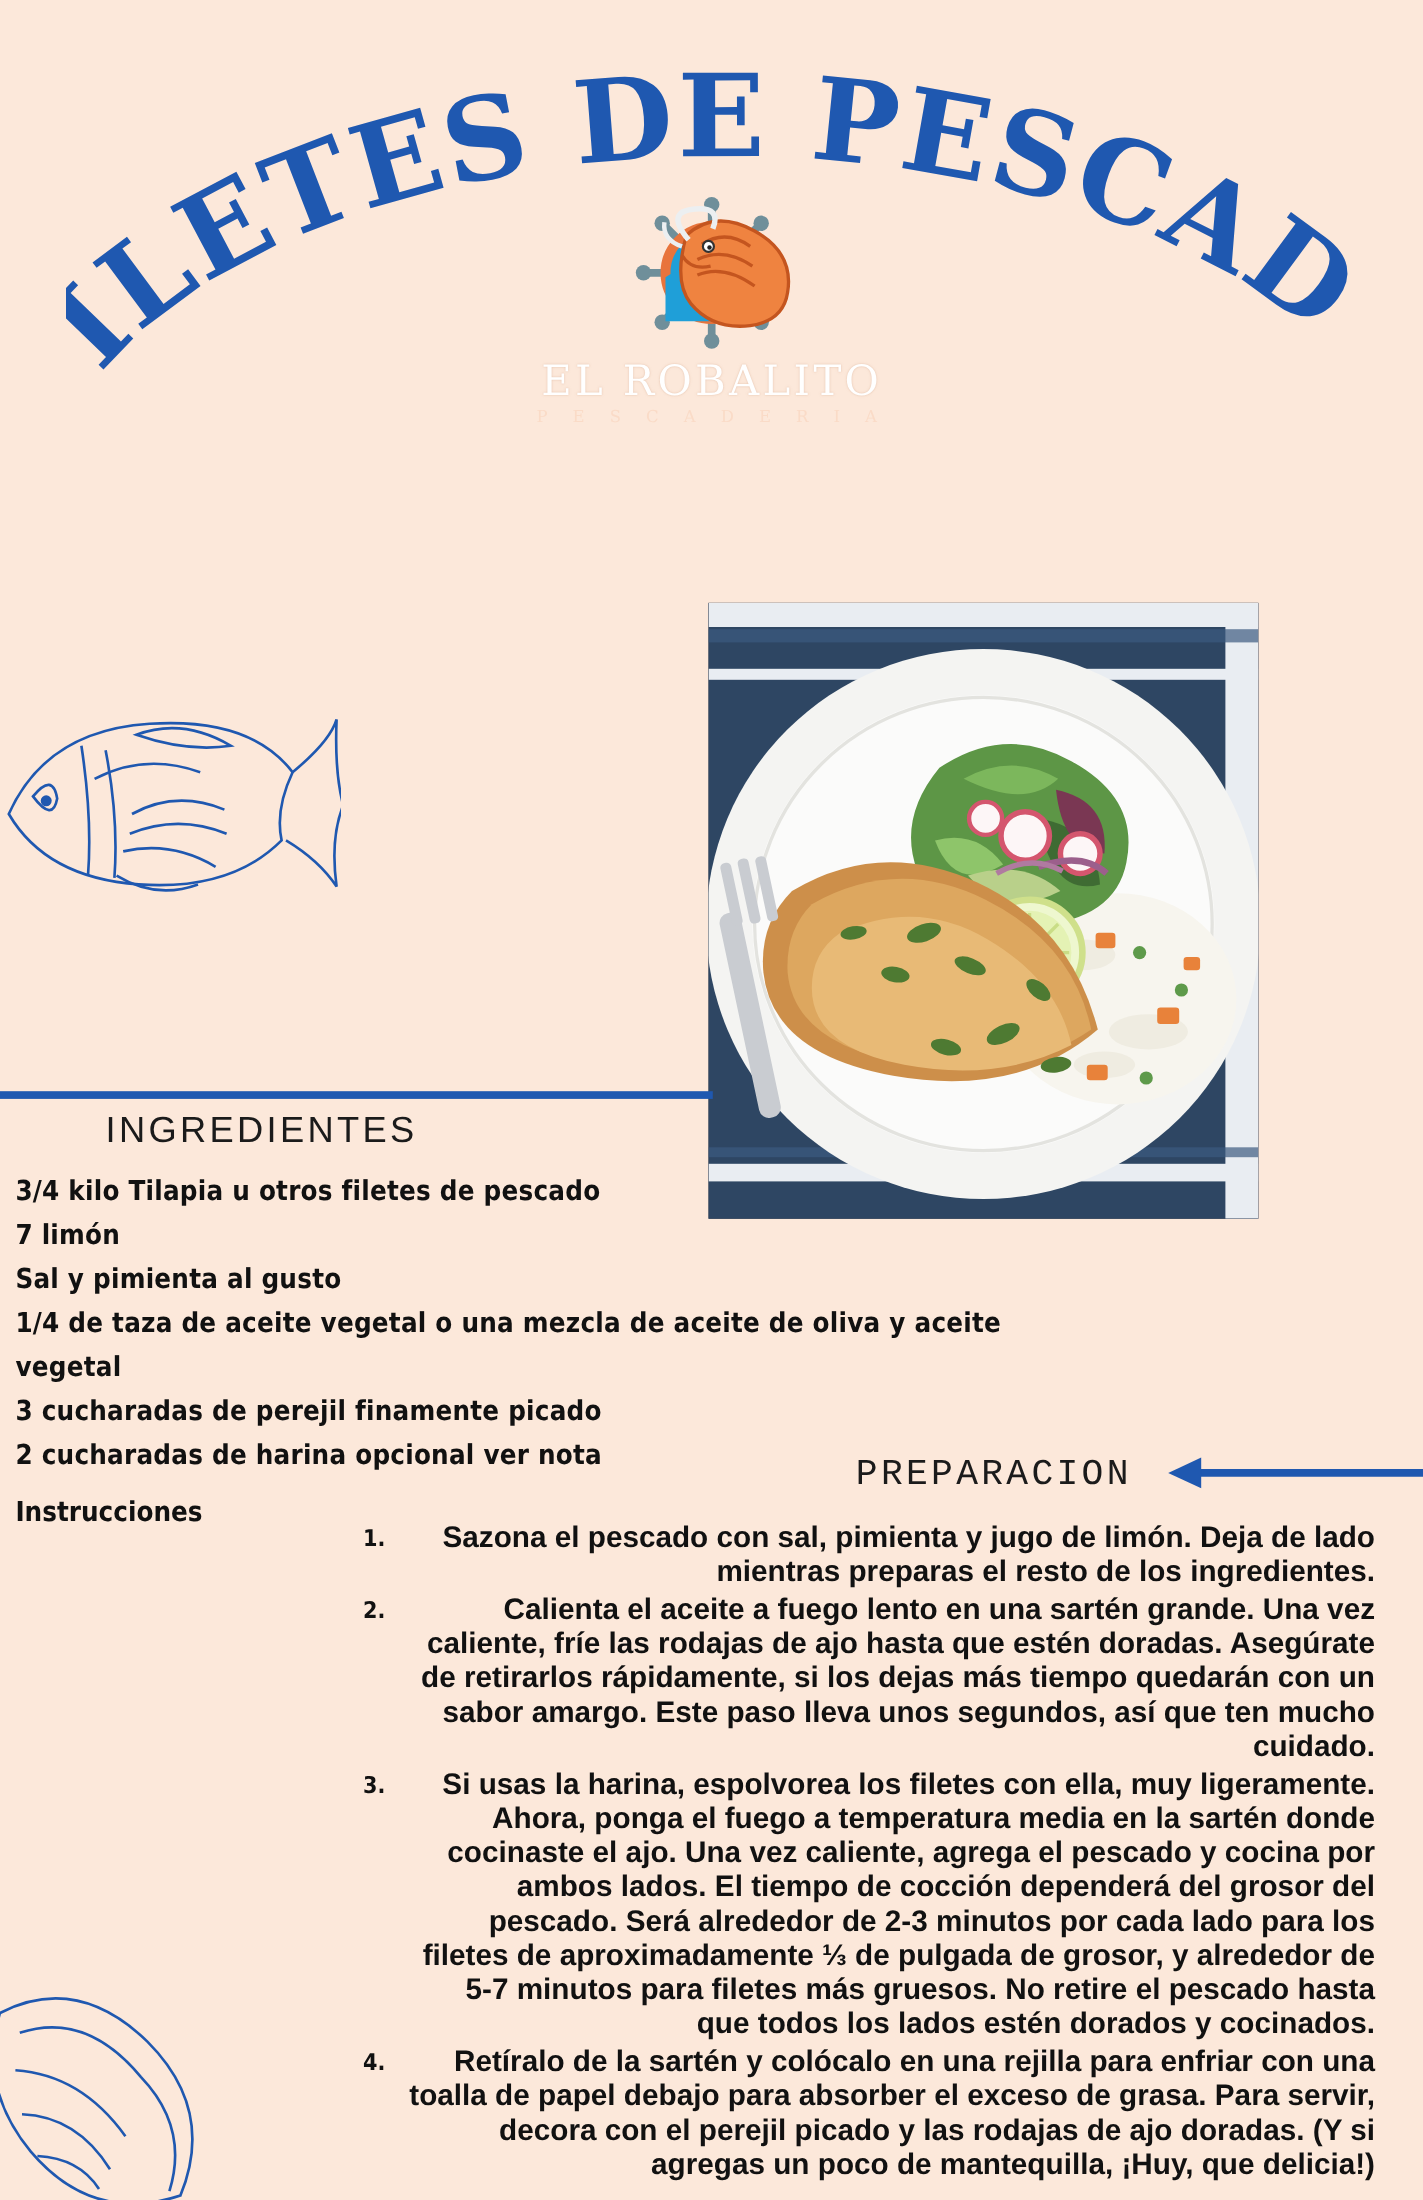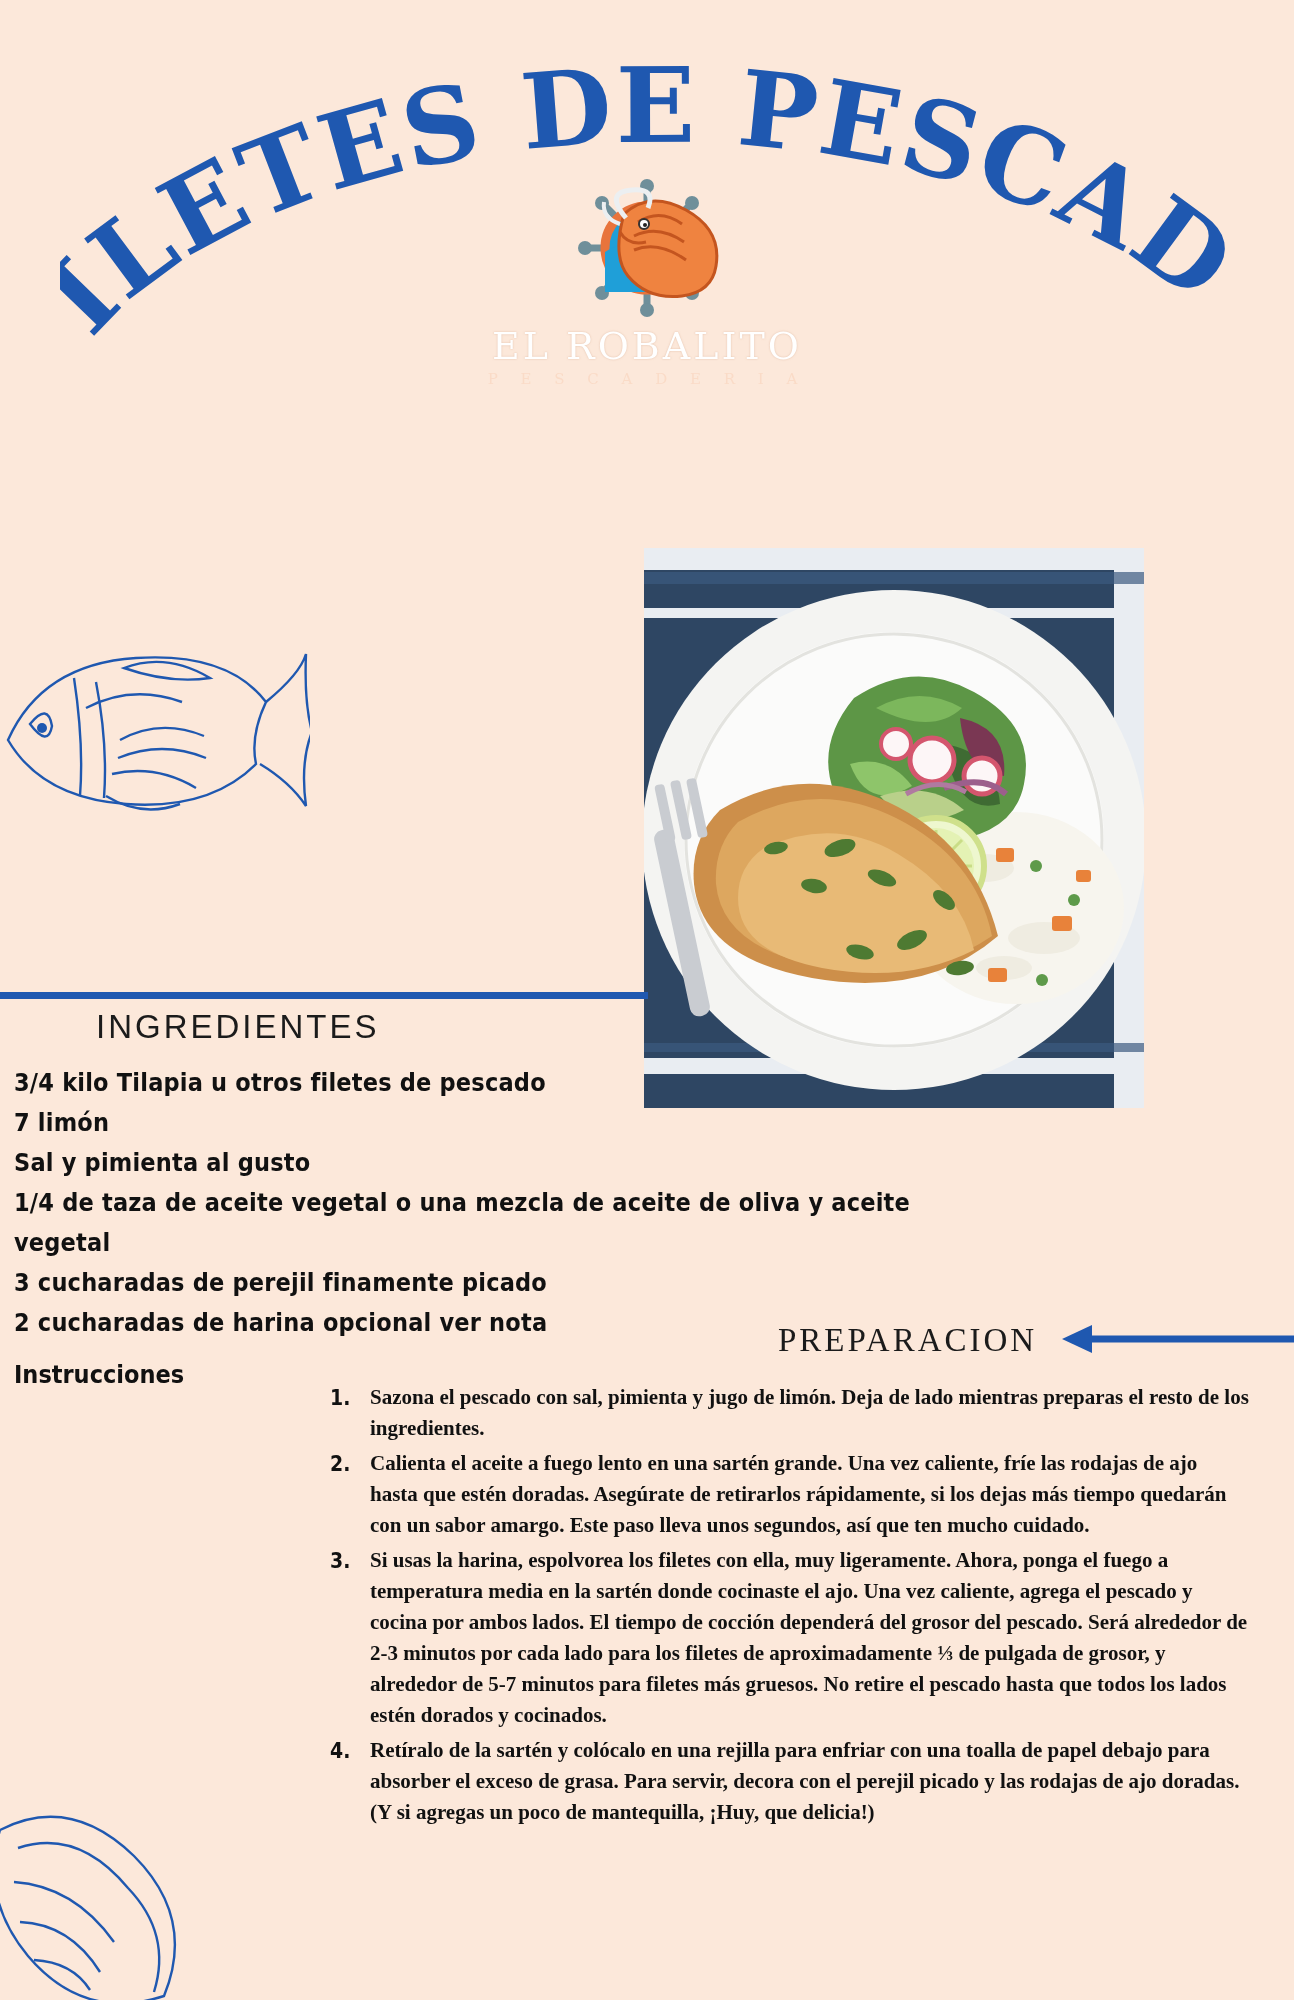--- a/index.html
+++ b/index.html
@@ -142,21 +142,21 @@
     font-weight: bold;
     font-size: 25px;
     color: #111111;
   }
 
   
   .h-preparacion {
     position: absolute;
     left: 778px;
     top: 1322px;
-    font-family: Liberation Serif, serif;
+    font-family: Liberation Mono, monospace;
     font-size: 33px;
     letter-spacing: 3px;
     color: #1b1b1b;
   }
   .prep-arrow {
     position: absolute;
     left: 1058px;
     top: 1322px;
     width: 236px;
     height: 34px;
@@ -180,26 +180,26 @@
     font-weight: bold;
     font-size: 21px;
     line-height: 31px;
     color: #111;
     width: 40px;
     flex: 0 0 40px;
     text-align: left;
     padding-top: 1px;
   }
   .steps .txt {
-    font-family: Liberation Serif, serif;
+    font-family: Liberation Sans, sans-serif;
     font-weight: bold;
-    font-size: 21px;
+    font-size: 27px;
     line-height: 31px;
     color: #111;
-    text-align: left;
+    text-align: right;
     flex: 1 1 auto;
   }
 </style>
 </head>
 <body>
 
 <div class="page">
 
   <svg id="title-arc" viewBox="0 0 1180 330">
     <defs>

